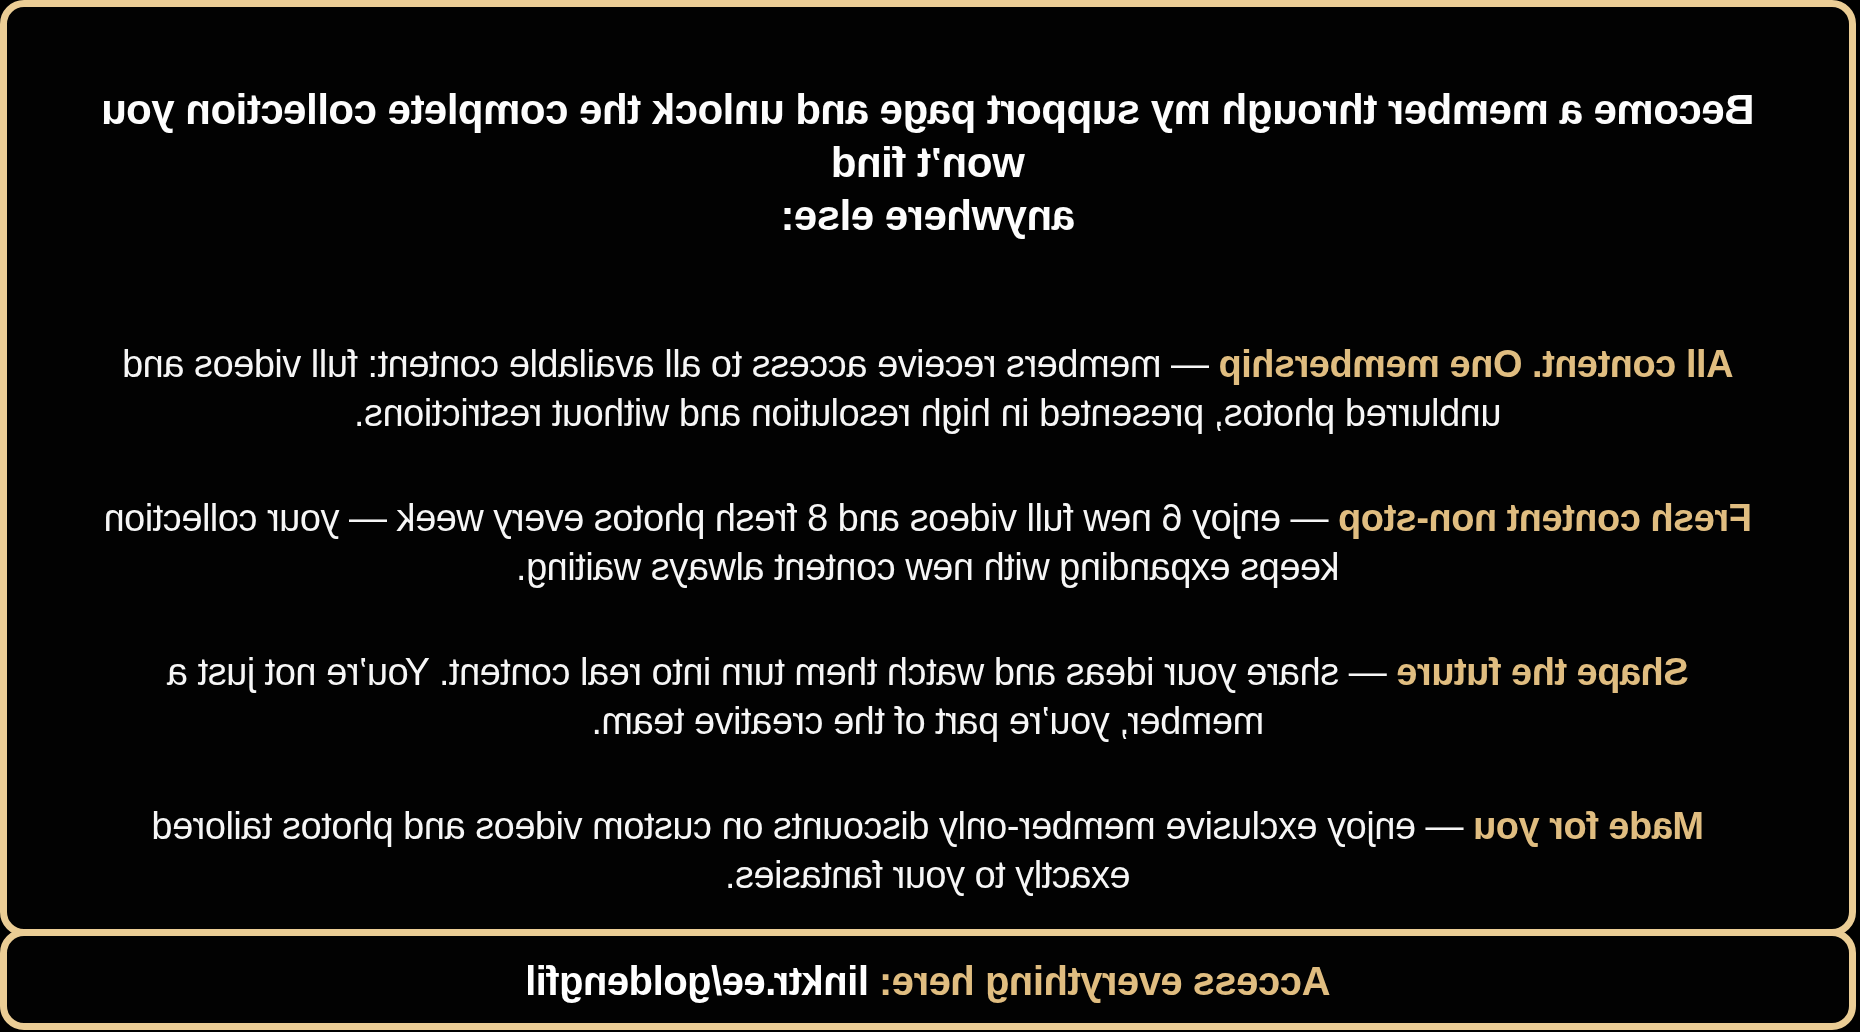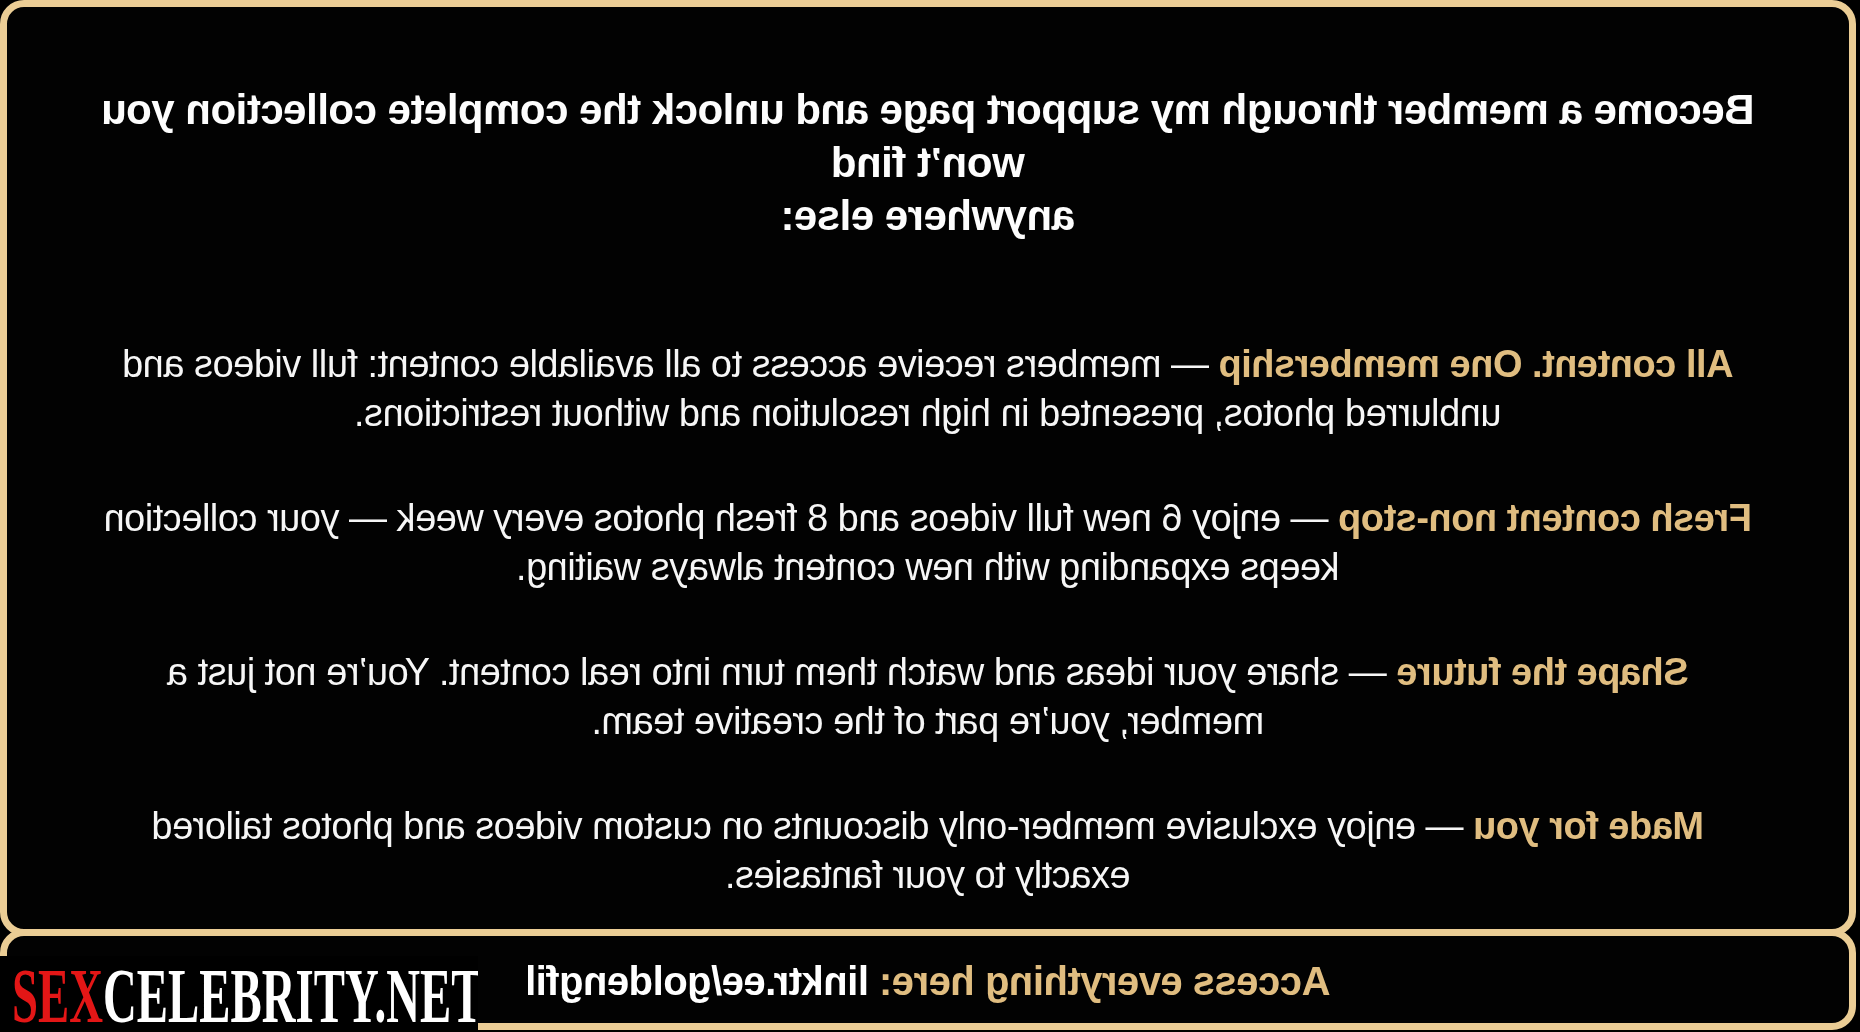--- a/index.html
+++ b/index.html
@@ -107,17 +107,14 @@
 
   <div class="footer-box">
     <div class="mirror">
       <div class="footer-content">
         <span class="footer-label">Access everything here:</span>
         <span class="footer-link">linktr.ee/goldengfil</span>
       </div>
     </div>
   </div>
 
-  <div class="watermark">
-    <span class="watermark-text"><span class="wm-red">SEX</span><span class="wm-white">CELEBRITY.NET</span></span>
-  </div>
 
 </div>
 
 </body></html>

